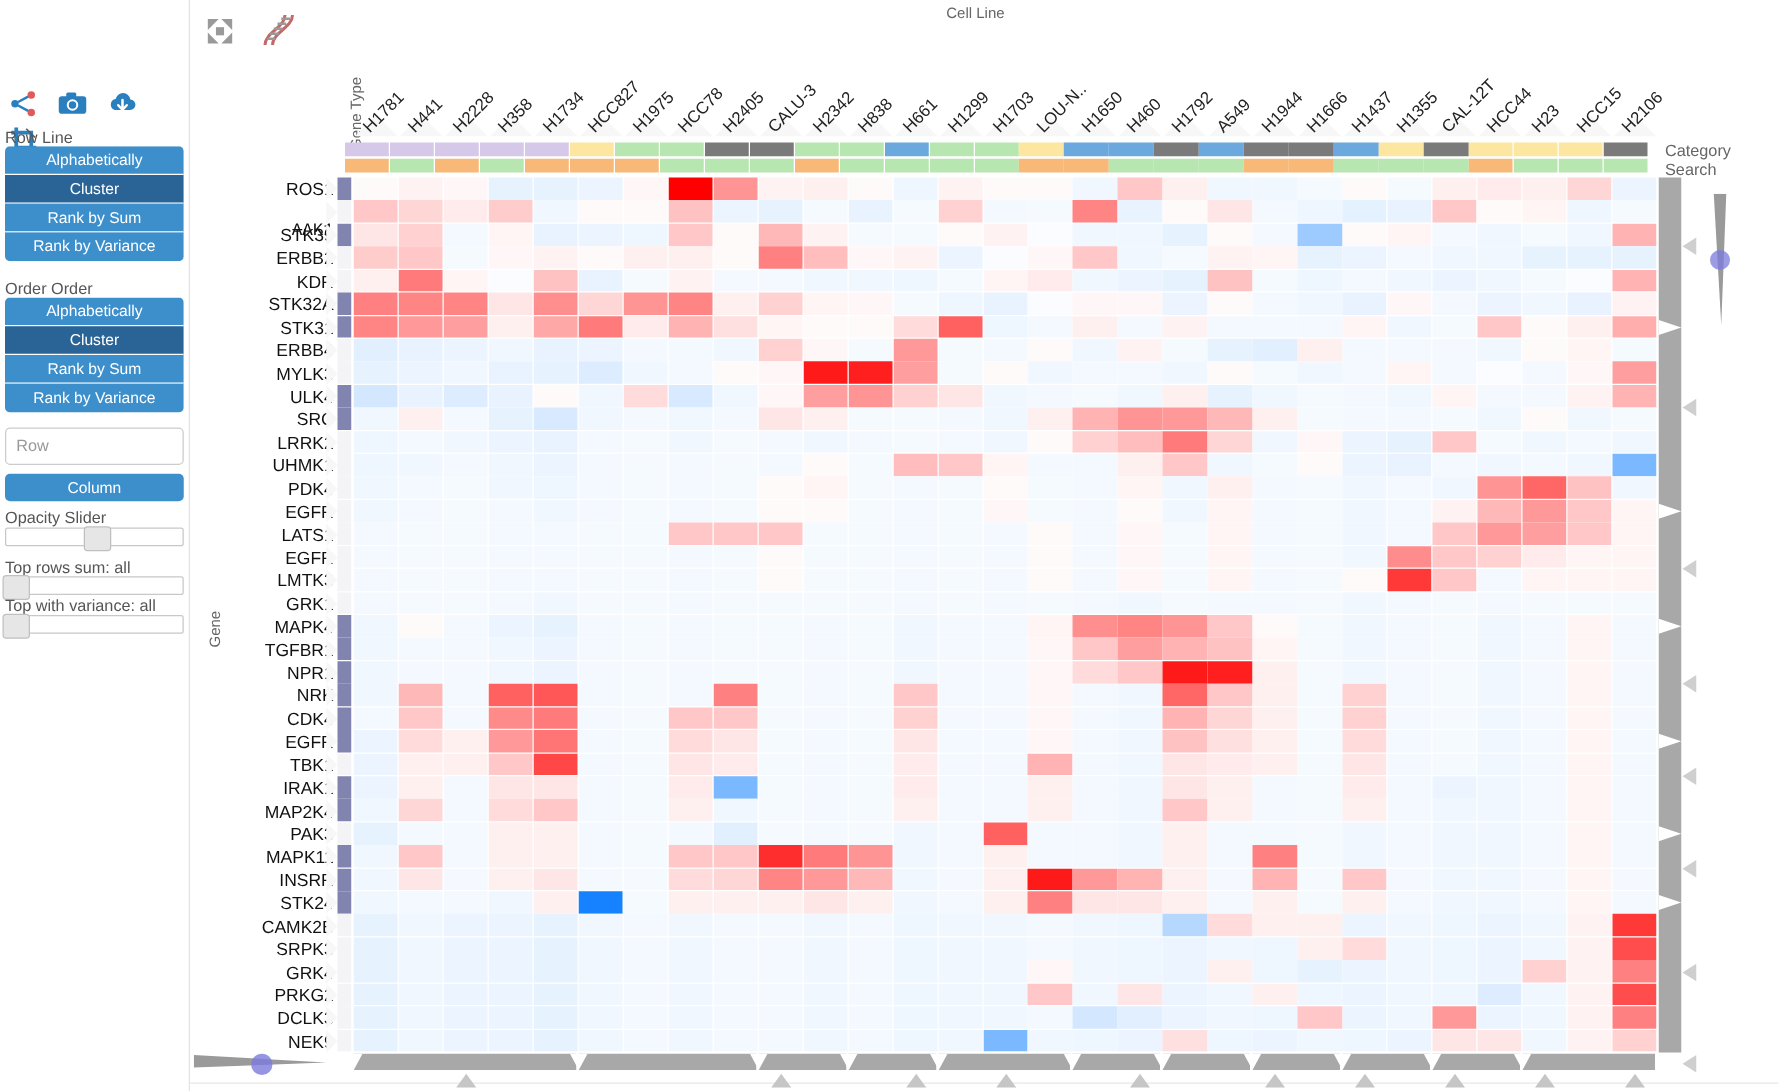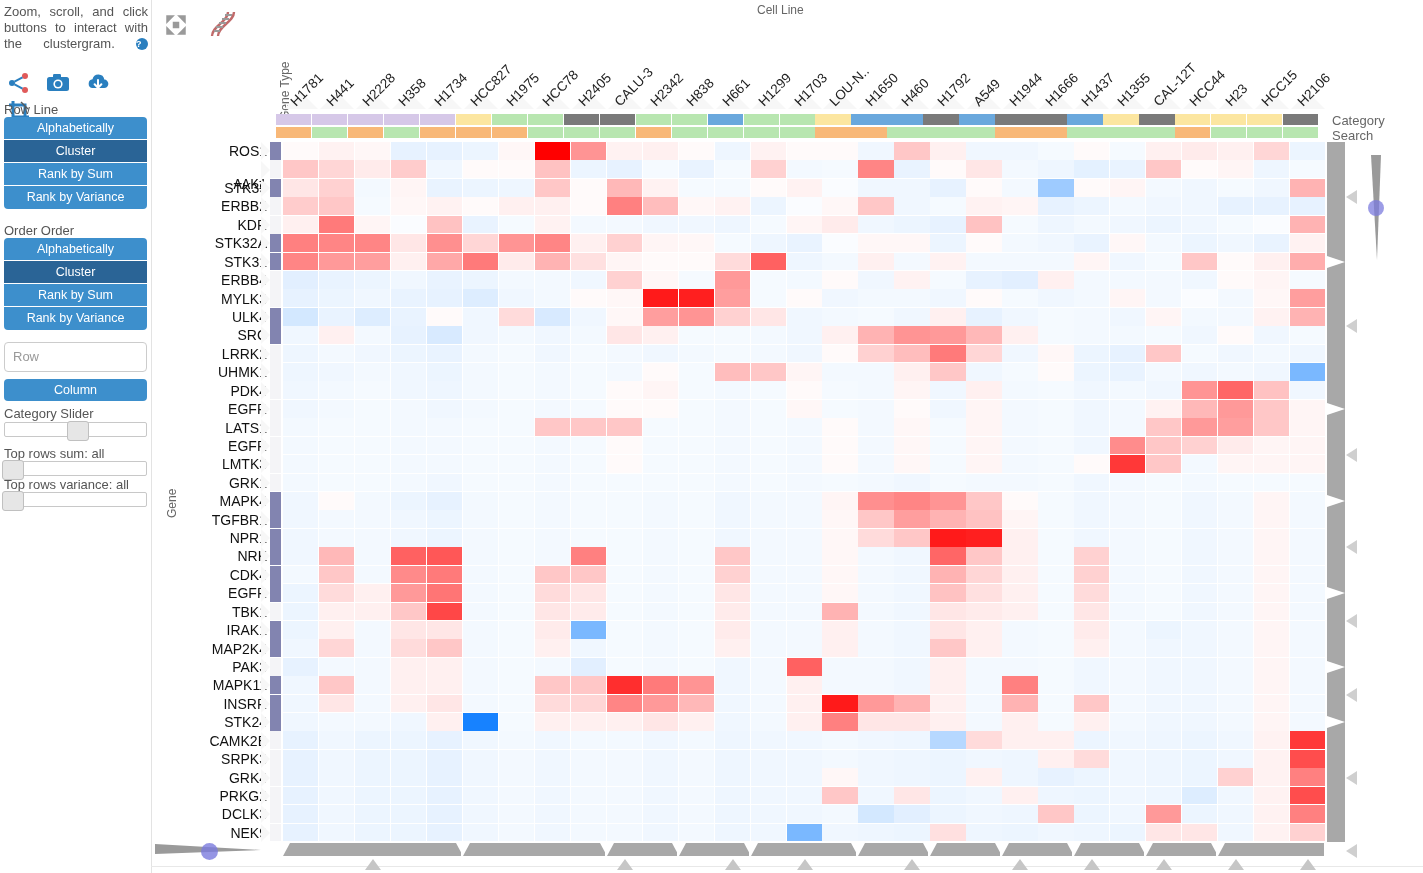--- a/index.html
+++ b/index.html
@@ -112,24 +112,20 @@
   .bottom-rule{position:absolute;left:151px;top:866px;width:1272px;height:1px;
                background:#e8e8e8;}
 </style>
 </head>
 <body>
 
 <div id="app">
 
   <div id="sidebar">
 
-    <div class="help-text">
-      <span>Zoom, scroll, and click buttons to interact with the clustergram.</span>
-      <span class="help-q">?</span>
-    </div>
 
     <div class="icon-row">
       <span>
         <svg width="26" height="24" viewBox="0 0 24 24">
           <circle cx="18" cy="5" r="3" fill="#e05a5a"></circle>
           <circle cx="18" cy="19" r="3" fill="#e05a5a"></circle>
           <circle cx="5" cy="12" r="3" fill="#2a7fbf"></circle>
           <line x1="7.5" y1="10.6" x2="15.5" y2="6.3" stroke="#2a7fbf" stroke-width="2"></line>
           <line x1="7.5" y1="13.4" x2="15.5" y2="17.7" stroke="#2a7fbf" stroke-width="2"></line>
         </svg>
@@ -169,31 +165,31 @@
     <div class="btn-group" style="top:238px">
       <div class="btn">Alphabetically</div>
       <div class="btn sel">Cluster</div>
       <div class="btn">Rank by Sum</div>
       <div class="btn">Rank by Variance</div>
     </div>
 
     <div class="txtbox" style="top:342px">Row</div>
     <div class="search-btn" style="top:379px">Column</div>
 
-    <div class="grp-label" style="top:406px">Category Slider</div>
+    <div class="grp-label" style="top:406px">Opacity Slider</div>
     <div class="slider-track" style="top:422px">
       <div class="slider-knob" style="left:62px"></div>
     </div>
 
     <div class="grp-label" style="top:446px">Top rows sum: all</div>
     <div class="slider-track" style="top:461px">
       <div class="slider-knob" style="left:-3px"></div>
     </div>
 
-    <div class="grp-label" style="top:477px">Top rows variance: all</div>
+    <div class="grp-label" style="top:477px">Top with variance: all</div>
     <div class="slider-track" style="top:492px">
       <div class="slider-knob" style="left:-3px"></div>
     </div>
   </div>
 
   <div style="position:absolute;left:163px;top:12px;">
     <svg width="26" height="26" viewBox="0 0 24 24">
       <path d="M3 3h8L3 11z" fill="#9a9a9a"></path>
         <path d="M21 3h-8l8 8z" fill="#9a9a9a"></path>
       <path d="M3 21h8l-8-8z" fill="#9a9a9a"></path>

